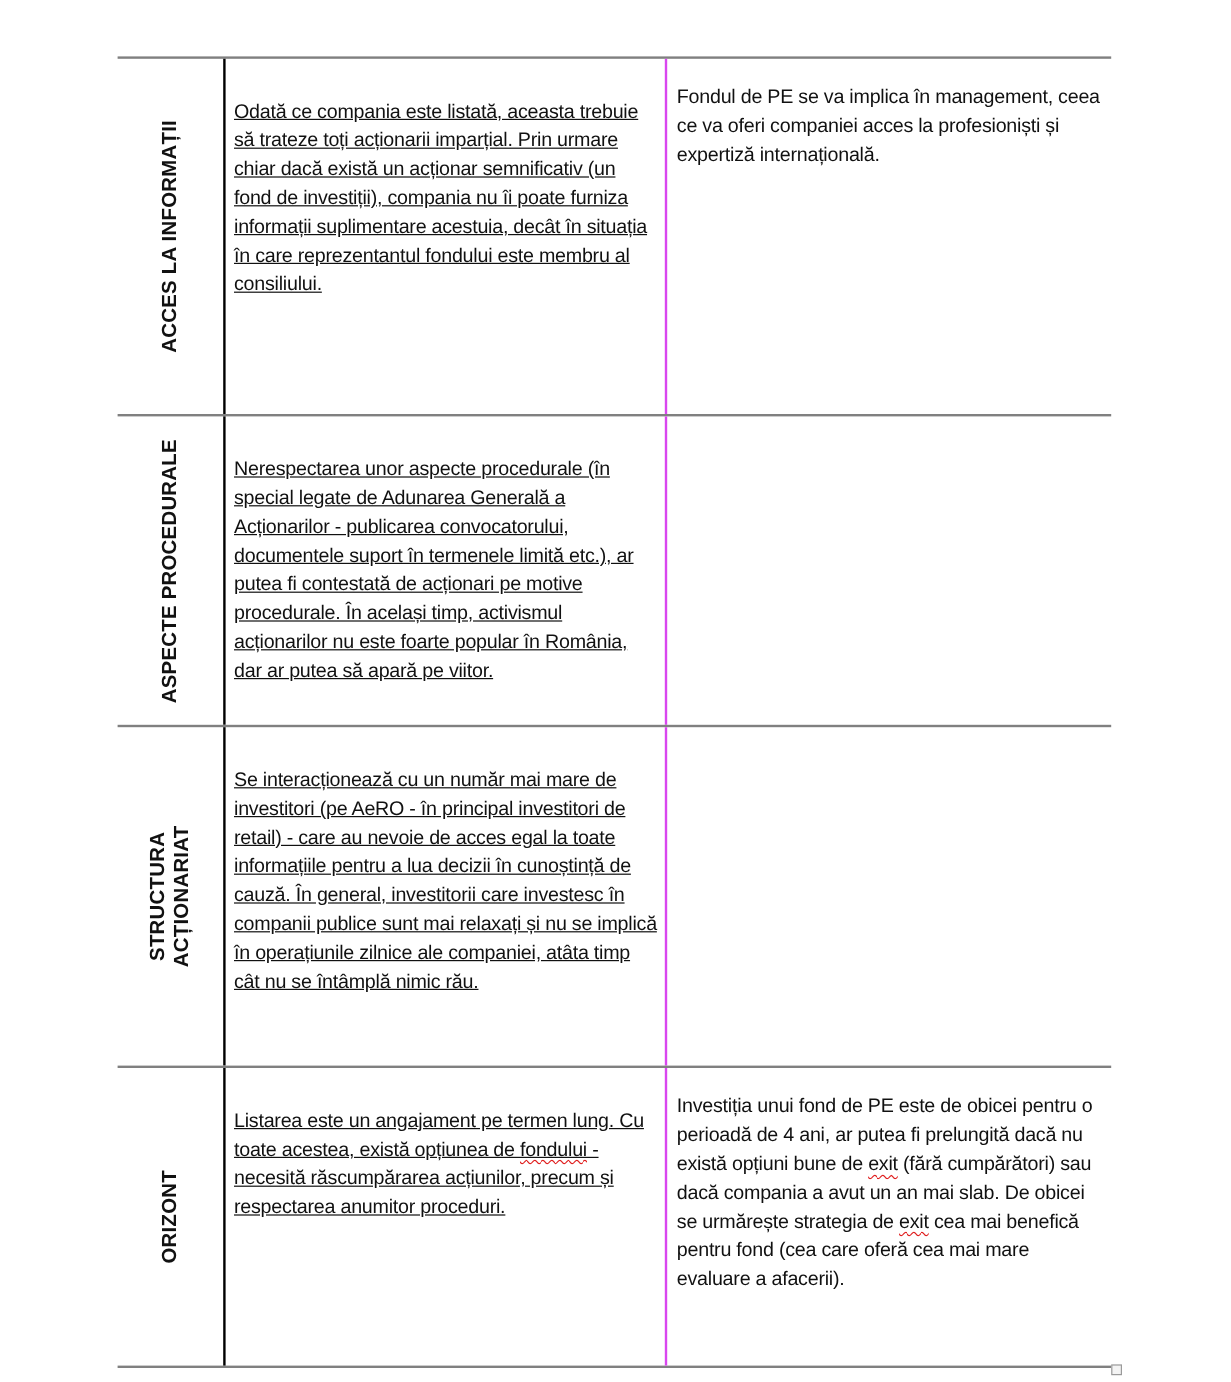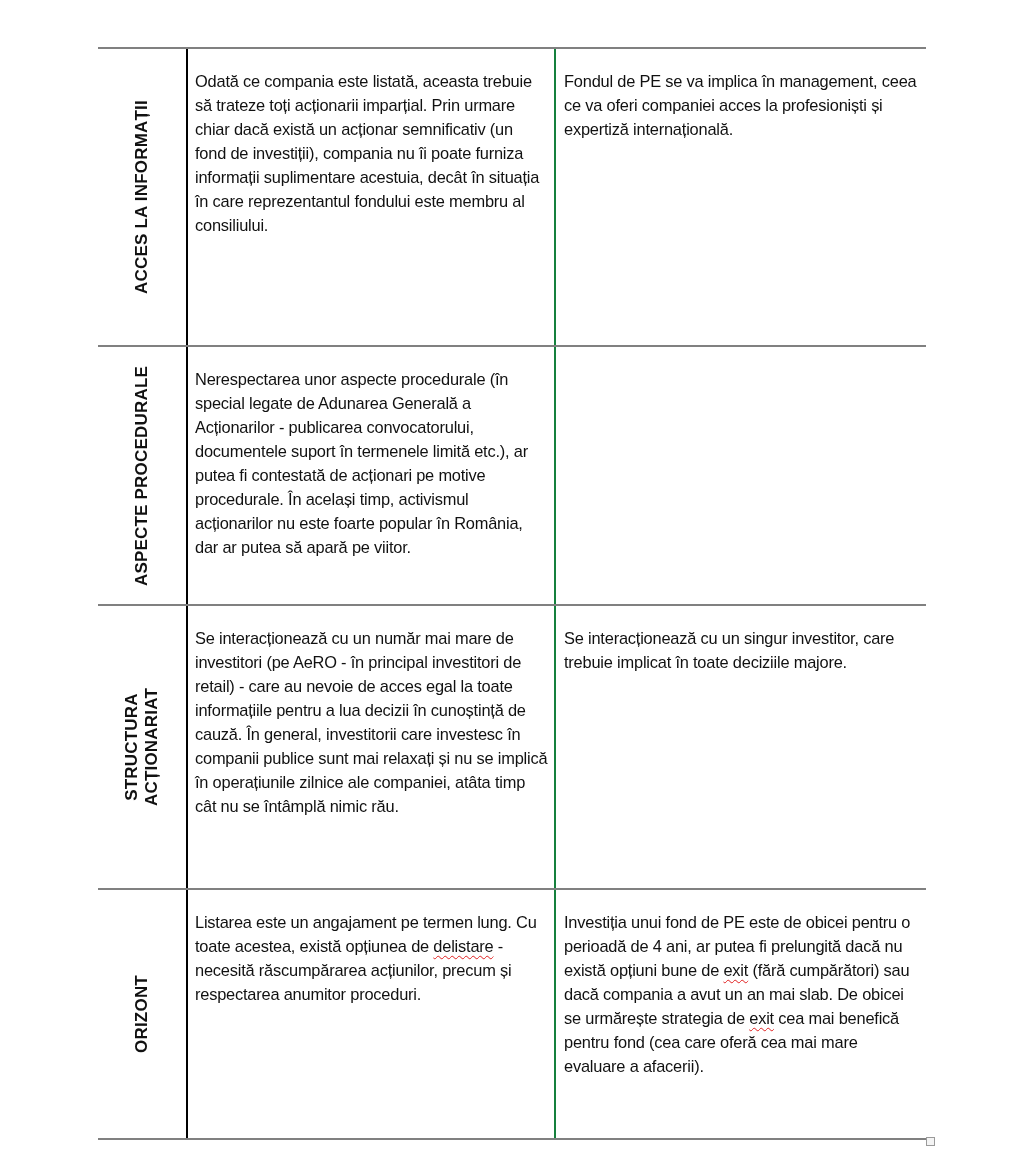--- a/index.html
+++ b/index.html
@@ -36,23 +36,24 @@
   }
   .cell-label {
     width: 88px;
     flex: 0 0 88px;
     position: relative;
     border-right: 2px solid #000000;
   }
   .cell-a {
     width: 368px;
     flex: 0 0 368px;
-    border-right: 2px solid #15803d;
-    padding: 20px 6px 10px 7px;
+    border-right: 2px solid #d946ef;
+    padding: 32px 6px 10px 7px;
     box-sizing: border-box;
+    text-decoration: underline;
   }
   .cell-b {
     flex: 1 1 auto;
     padding: 20px 6px 10px 8px;
     box-sizing: border-box;
   }
   .vlabel {
     position: absolute;
     left: 50%;
     top: 50%;
@@ -130,31 +131,28 @@
     <div class="row r3">
       <div class="cell-label">
         <div class="vlabel">
           <div>STRUCTURA</div>
           <div>ACȚIONARIAT</div>
         </div>
       </div>
       <div class="cell-a">
         <p class="para">Se interacționează cu un număr mai mare de investitori (pe AeRO - în principal investitori de retail) -  care au nevoie de acces egal la toate informațiile pentru a lua decizii în cunoștință de cauză. În general, investitorii care investesc în companii publice sunt mai relaxați și nu se implică în operațiunile zilnice ale companiei, atâta timp cât nu se întâmplă nimic rău.</p>
       </div>
-      <div class="cell-b">
-        <p class="para">Se interacționează cu un singur investitor, care trebuie implicat în toate deciziile majore.</p>
-      </div>
     </div>
 
     <div class="row r4 last">
       <div class="cell-label">
         <div class="vlabel">ORIZONT</div>
       </div>
       <div class="cell-a">
-        <p class="para"><span>Listarea este un angajament pe termen lung. Cu toate acestea, există opțiunea de </span><span class="spell-plain">delistare</span><span> - necesită răscumpărarea acțiunilor, precum și respectarea anumitor proceduri.</span></p>
+        <p class="para"><span>Listarea este un angajament pe termen lung. Cu toate acestea, există opțiunea de </span><span class="spell-plain">fondului</span><span> - necesită răscumpărarea acțiunilor, precum și respectarea anumitor proceduri.</span></p>
       </div>
       <div class="cell-b">
         <p class="para"><span>Investiția unui fond de PE este de obicei pentru o perioadă de 4 ani, ar putea fi prelungită dacă nu există opțiuni bune de </span><span class="spell-plain">exit</span><span> (fără cumpărători) sau dacă compania a avut un an mai slab. De obicei se urmărește strategia de </span><span class="spell-plain">exit</span><span> cea mai benefică pentru fond (cea care oferă cea mai mare evaluare a afacerii).</span></p>
       </div>
     </div>
 
   </div>
 
   <div class="handle"></div>
 </div>

